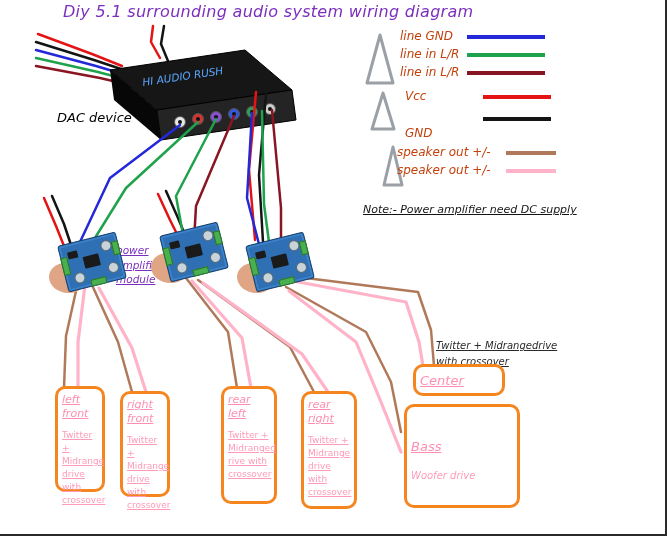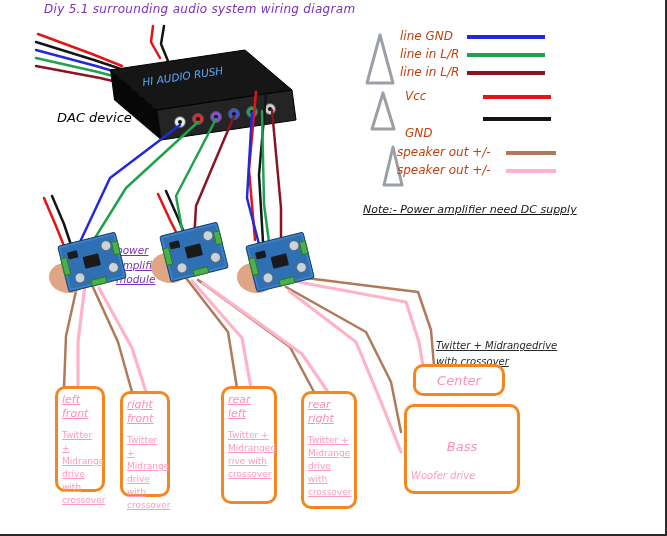--- a/index.html
+++ b/index.html
@@ -1,36 +1,36 @@
 <!DOCTYPE html>
 <html><head>
 <meta charset="utf-8">
 <style>
   html,body{margin:0;padding:0;background:#fff;}
   .canvas{position:relative;width:667px;height:536px;background:#fff;overflow:hidden;
           box-sizing:border-box;border-right:2px solid #2a2a2a;border-bottom:2px solid #2a2a2a;
           font-family:"DejaVu Sans",sans-serif;}
   .abs{position:absolute;}
   .hand{font-style:italic;}
-  .title{color:#7b2fbe;font-size:12px;letter-spacing:.3px;}
+  .title{color:#7b2fbe;font-size:16px;letter-spacing:.3px;margin-left:19px;}
   .purple-label{color:#000000;font-size:13px;}
   .amp-label{color:#7b2fbe;font-size:10.5px;text-decoration:underline;white-space:pre-line;line-height:1.4;}
   .legend-label{color:#c2410c;font-size:12px;white-space:nowrap;}
   .note{color:#141414;font-size:11px;text-decoration:underline;white-space:nowrap;}
   .tri{fill:none;stroke:#9aa0a6;stroke-width:3;stroke-linejoin:round;}
   polyline{fill:none;stroke-width:2.5;stroke-linecap:round;stroke-linejoin:round;}
   polyline.thick{stroke-width:3.2;}
   
   .spk{position:absolute;border:3px solid #f5861f;border-radius:10px;background:#fff;
        box-sizing:border-box;padding:4px 4px;}
   .spk-name{color:#ff8fb0;font-size:11px;font-style:italic;text-decoration:underline;
             white-space:pre-line;line-height:1.25;}
   .spk-desc{color:#ff9bb8;font-size:9px;text-decoration:underline;
             white-space:pre-line;line-height:1.45;margin-top:8px;}
-  .spk-name-big{color:#ff8fb0;font-size:13px;font-style:italic;text-align:center;white-space:pre-line;}
+  .spk-name-big{color:#ff8fb0;font-size:13px;font-style:italic;white-space:pre-line;text-decoration:underline;}
   .center-desc{color:#2a2a2a;font-size:10px;font-style:italic;text-decoration:underline;
                white-space:pre-line;line-height:1.55;}
   .bass-desc{color:#ff9bb8;font-size:10px;font-style:italic;}
   
   .amp{position:absolute;width:66px;height:54px;}
   .finger{position:absolute;left:-7px;top:27px;width:36px;height:30px;background:#dfa585;
           border-radius:55% 60% 50% 65%;}
   .board{position:absolute;left:6px;top:2px;width:58px;height:46px;background:#2f6fb4;
          border:1px solid #16406e;border-radius:3px;transform:rotate(-14deg);
          box-shadow:inset 0 0 0 2px #3c82c9;}
@@ -233,18 +233,18 @@
 with
 crossover</div>
   </div>
 
   <div class="abs hand center-desc" style="left:436px;top:338px">Twitter + Midrangedrive
 with crossover</div>
   <div class="spk" style="left:413px;top:364px;width:92px;height:32px;padding-top:6px">
     <div class="spk-name-big">Center</div>
   </div>
 
-  <div class="spk" style="left:404px;top:404px;width:116px;height:90px">
+  <div class="spk" style="left:404px;top:404px;width:116px;height:104px">
     <div class="spk-name-big" style="margin-top:28px">Bass</div>
     <div class="bass-desc" style="margin-top:16px">Woofer drive</div>
   </div>
 
 </div>
 
 </body></html>

